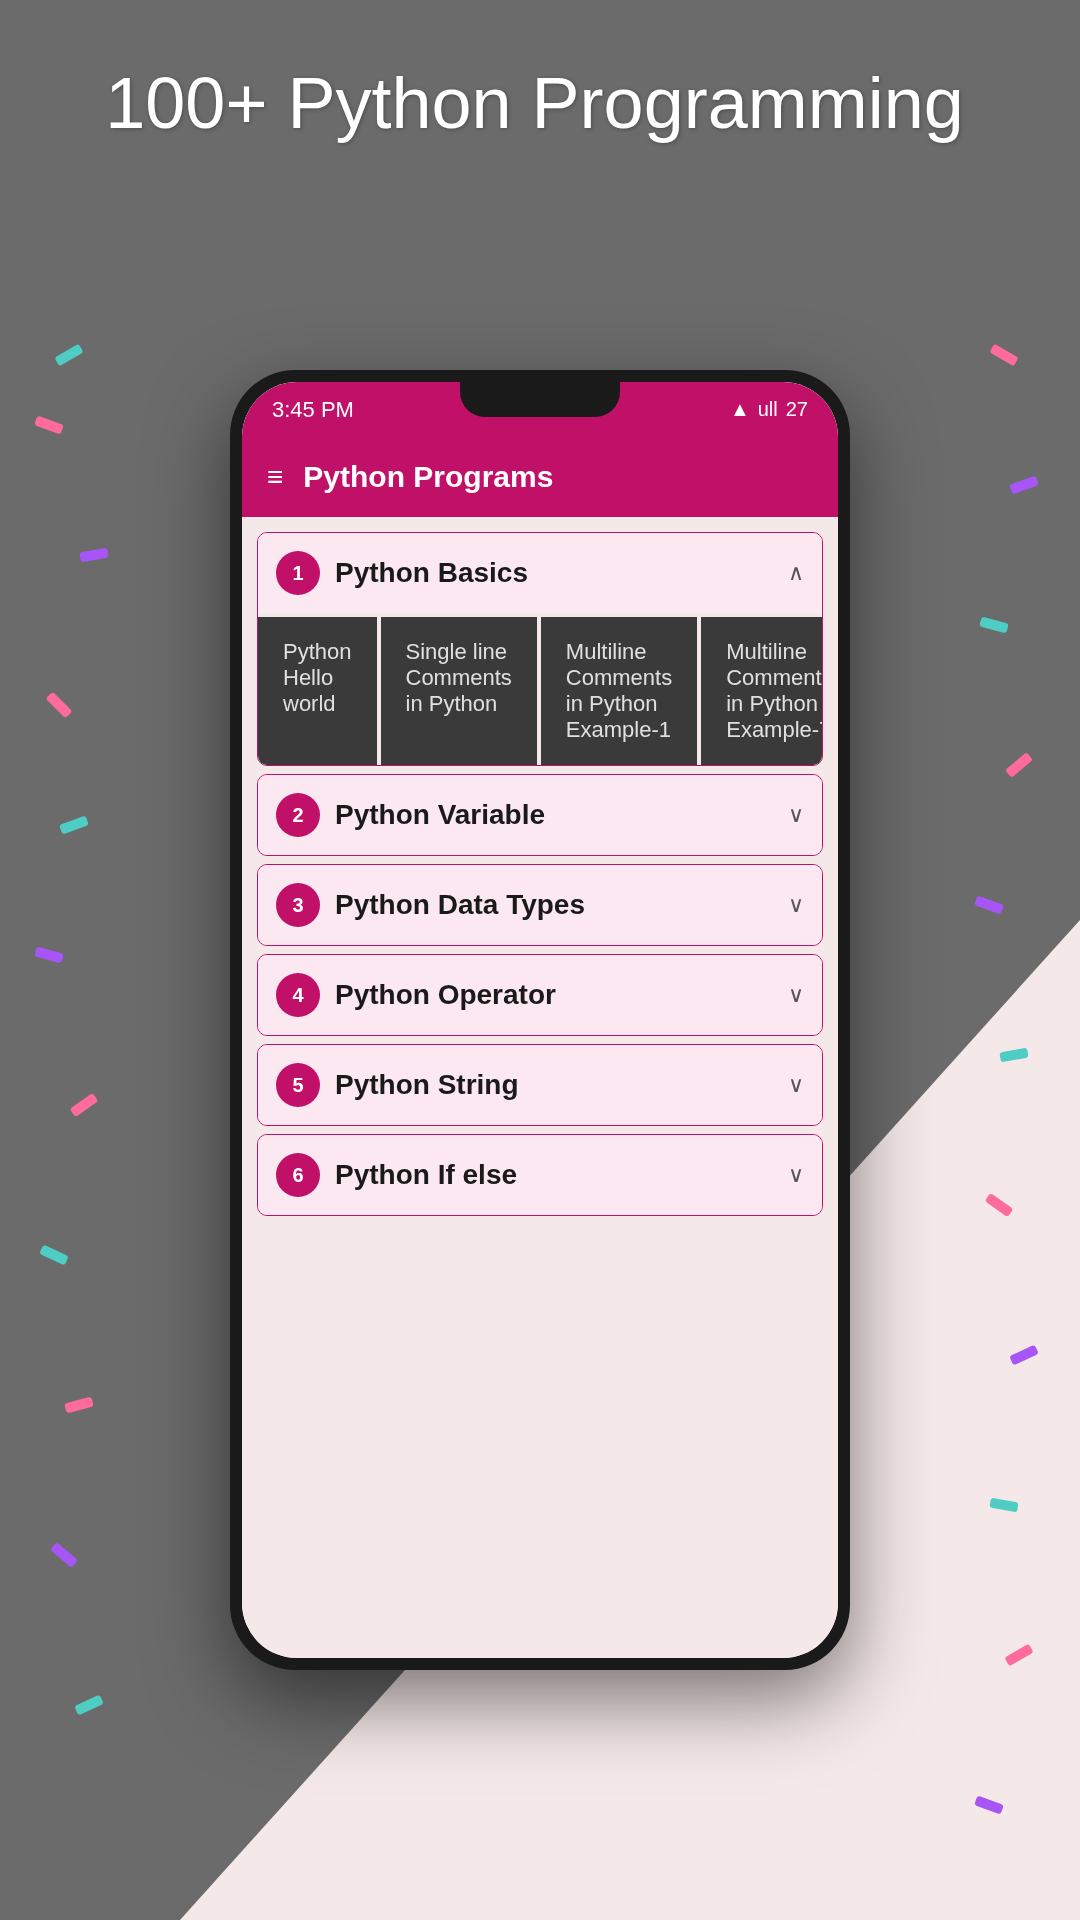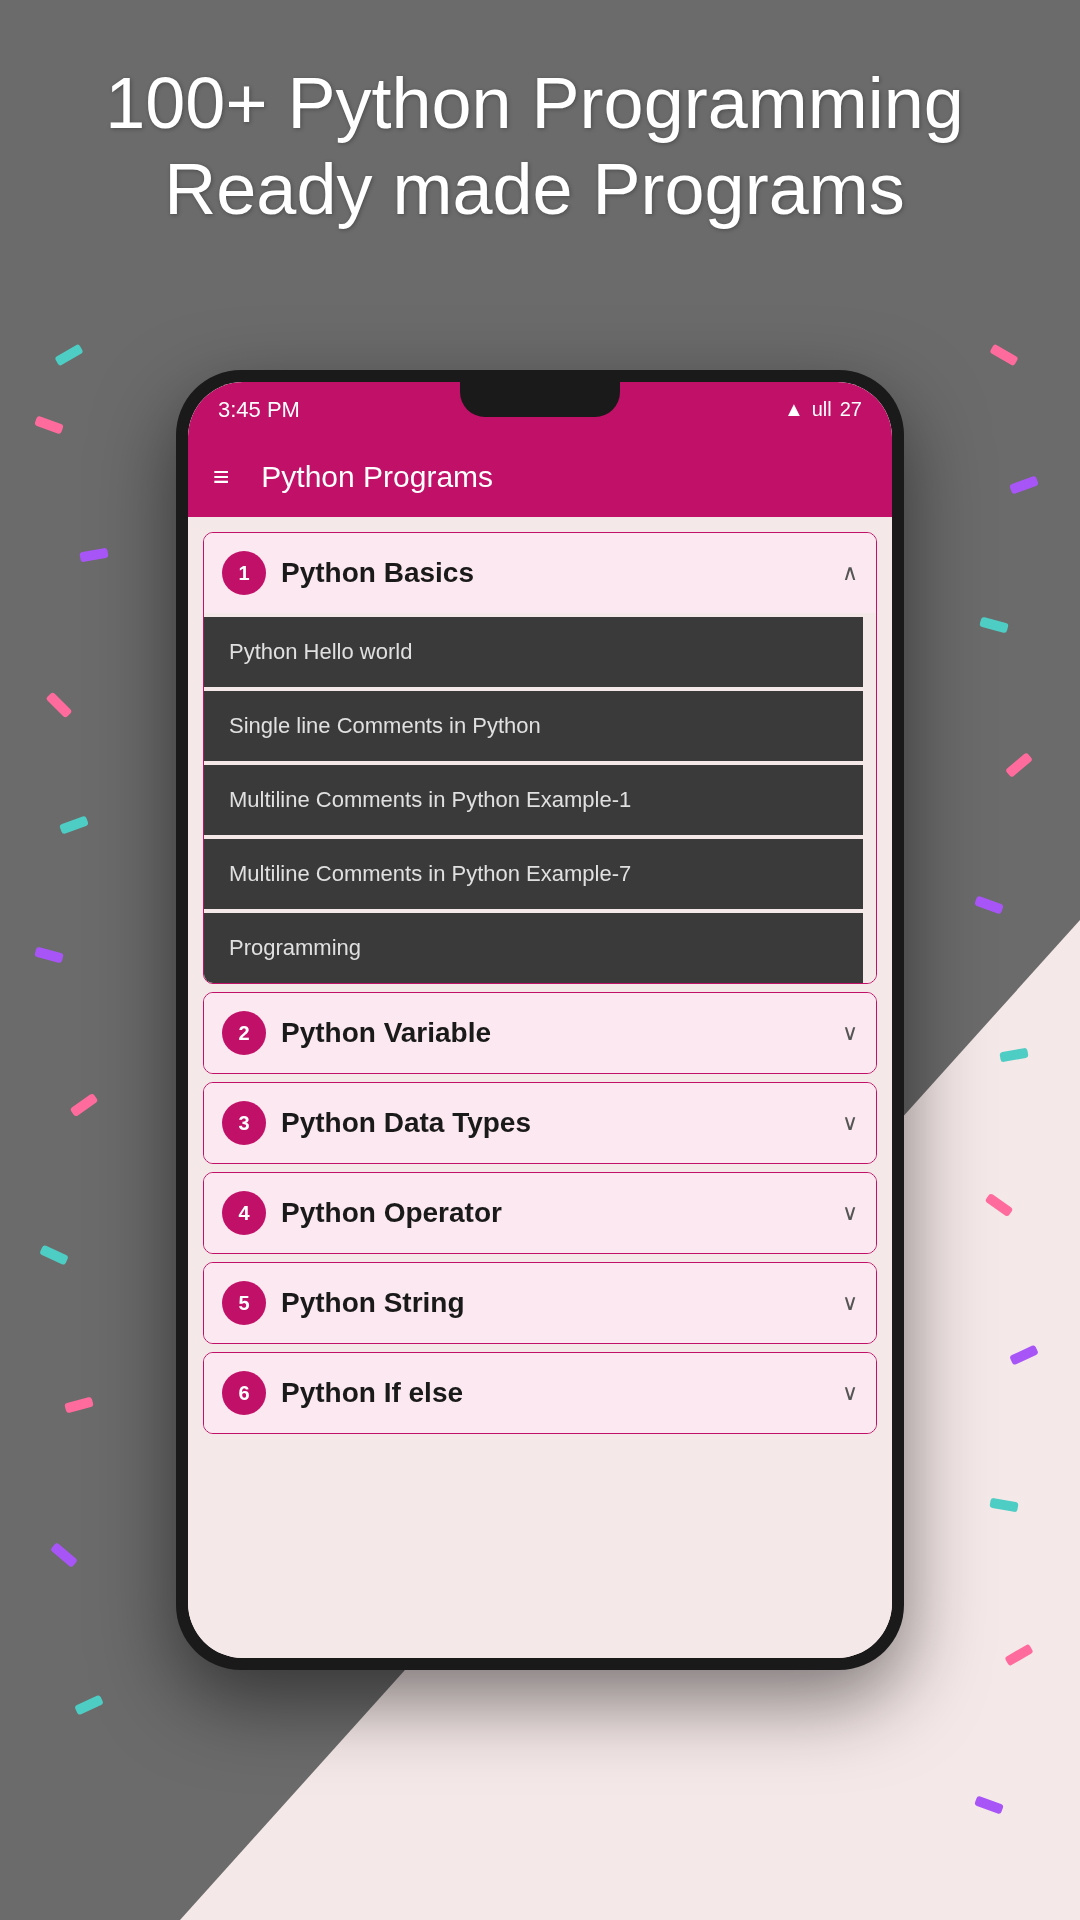--- a/index.html
+++ b/index.html
@@ -50,21 +50,21 @@
       padding: 0 60px;
       text-shadow: 1px 1px 4px rgba(0,0,0,0.3);
     }
 
     
     .phone {
       position: absolute;
       top: 370px;
       left: 50%;
       transform: translateX(-50%);
-      width: 728px;
+      width: 620px;
       height: 1300px;
       background: #1a1a1a;
       border-radius: 65px;
       box-shadow: 0 30px 80px rgba(0,0,0,0.5);
       overflow: hidden;
     }
 
     
     .phone-screen {
       position: absolute;
@@ -130,22 +130,21 @@
 
     .hamburger-icon {
       color: white;
       font-size: 28px;
       cursor: pointer;
     }
 
     .app-title {
       color: white;
       font-size: 30px;
-      font-weight: 400;
-      margin-left: 12px;
+      font-weight: 700;
     }
 
     
     .content {
       flex: 1;
       overflow: hidden;
       background: #f5e8e8;
       padding: 15px 15px 0 15px;
       display: flex;
       flex-direction: column;
@@ -194,21 +193,20 @@
     }
 
     .chevron {
       color: #555;
       font-size: 22px;
     }
 
     
     .sub-items {
       display: flex;
-      flex-direction: column;
       gap: 4px;
       padding: 4px 13px 0 0;
       background: #f5e8e8;
     }
 
     .sub-item {
       background: #3a3a3a;
       padding: 22px 25px;
       cursor: pointer;
     }
@@ -220,21 +218,20 @@
 
   </style>
 </head>
 <body>
 
 <div class="bg"></div>
 <div class="bg-triangle"></div>
 
 <div class="header-text">
   <span>100+ Python Programming</span><br>
-  <span>Ready made Programs</span>
 </div>
 
 <div class="phone">
   <div class="notch"></div>
   <div class="phone-screen">
 
     <div class="status-bar">
       <span class="status-time">3:45 PM</span>
       <div class="status-right">
         <span>▲</span>

